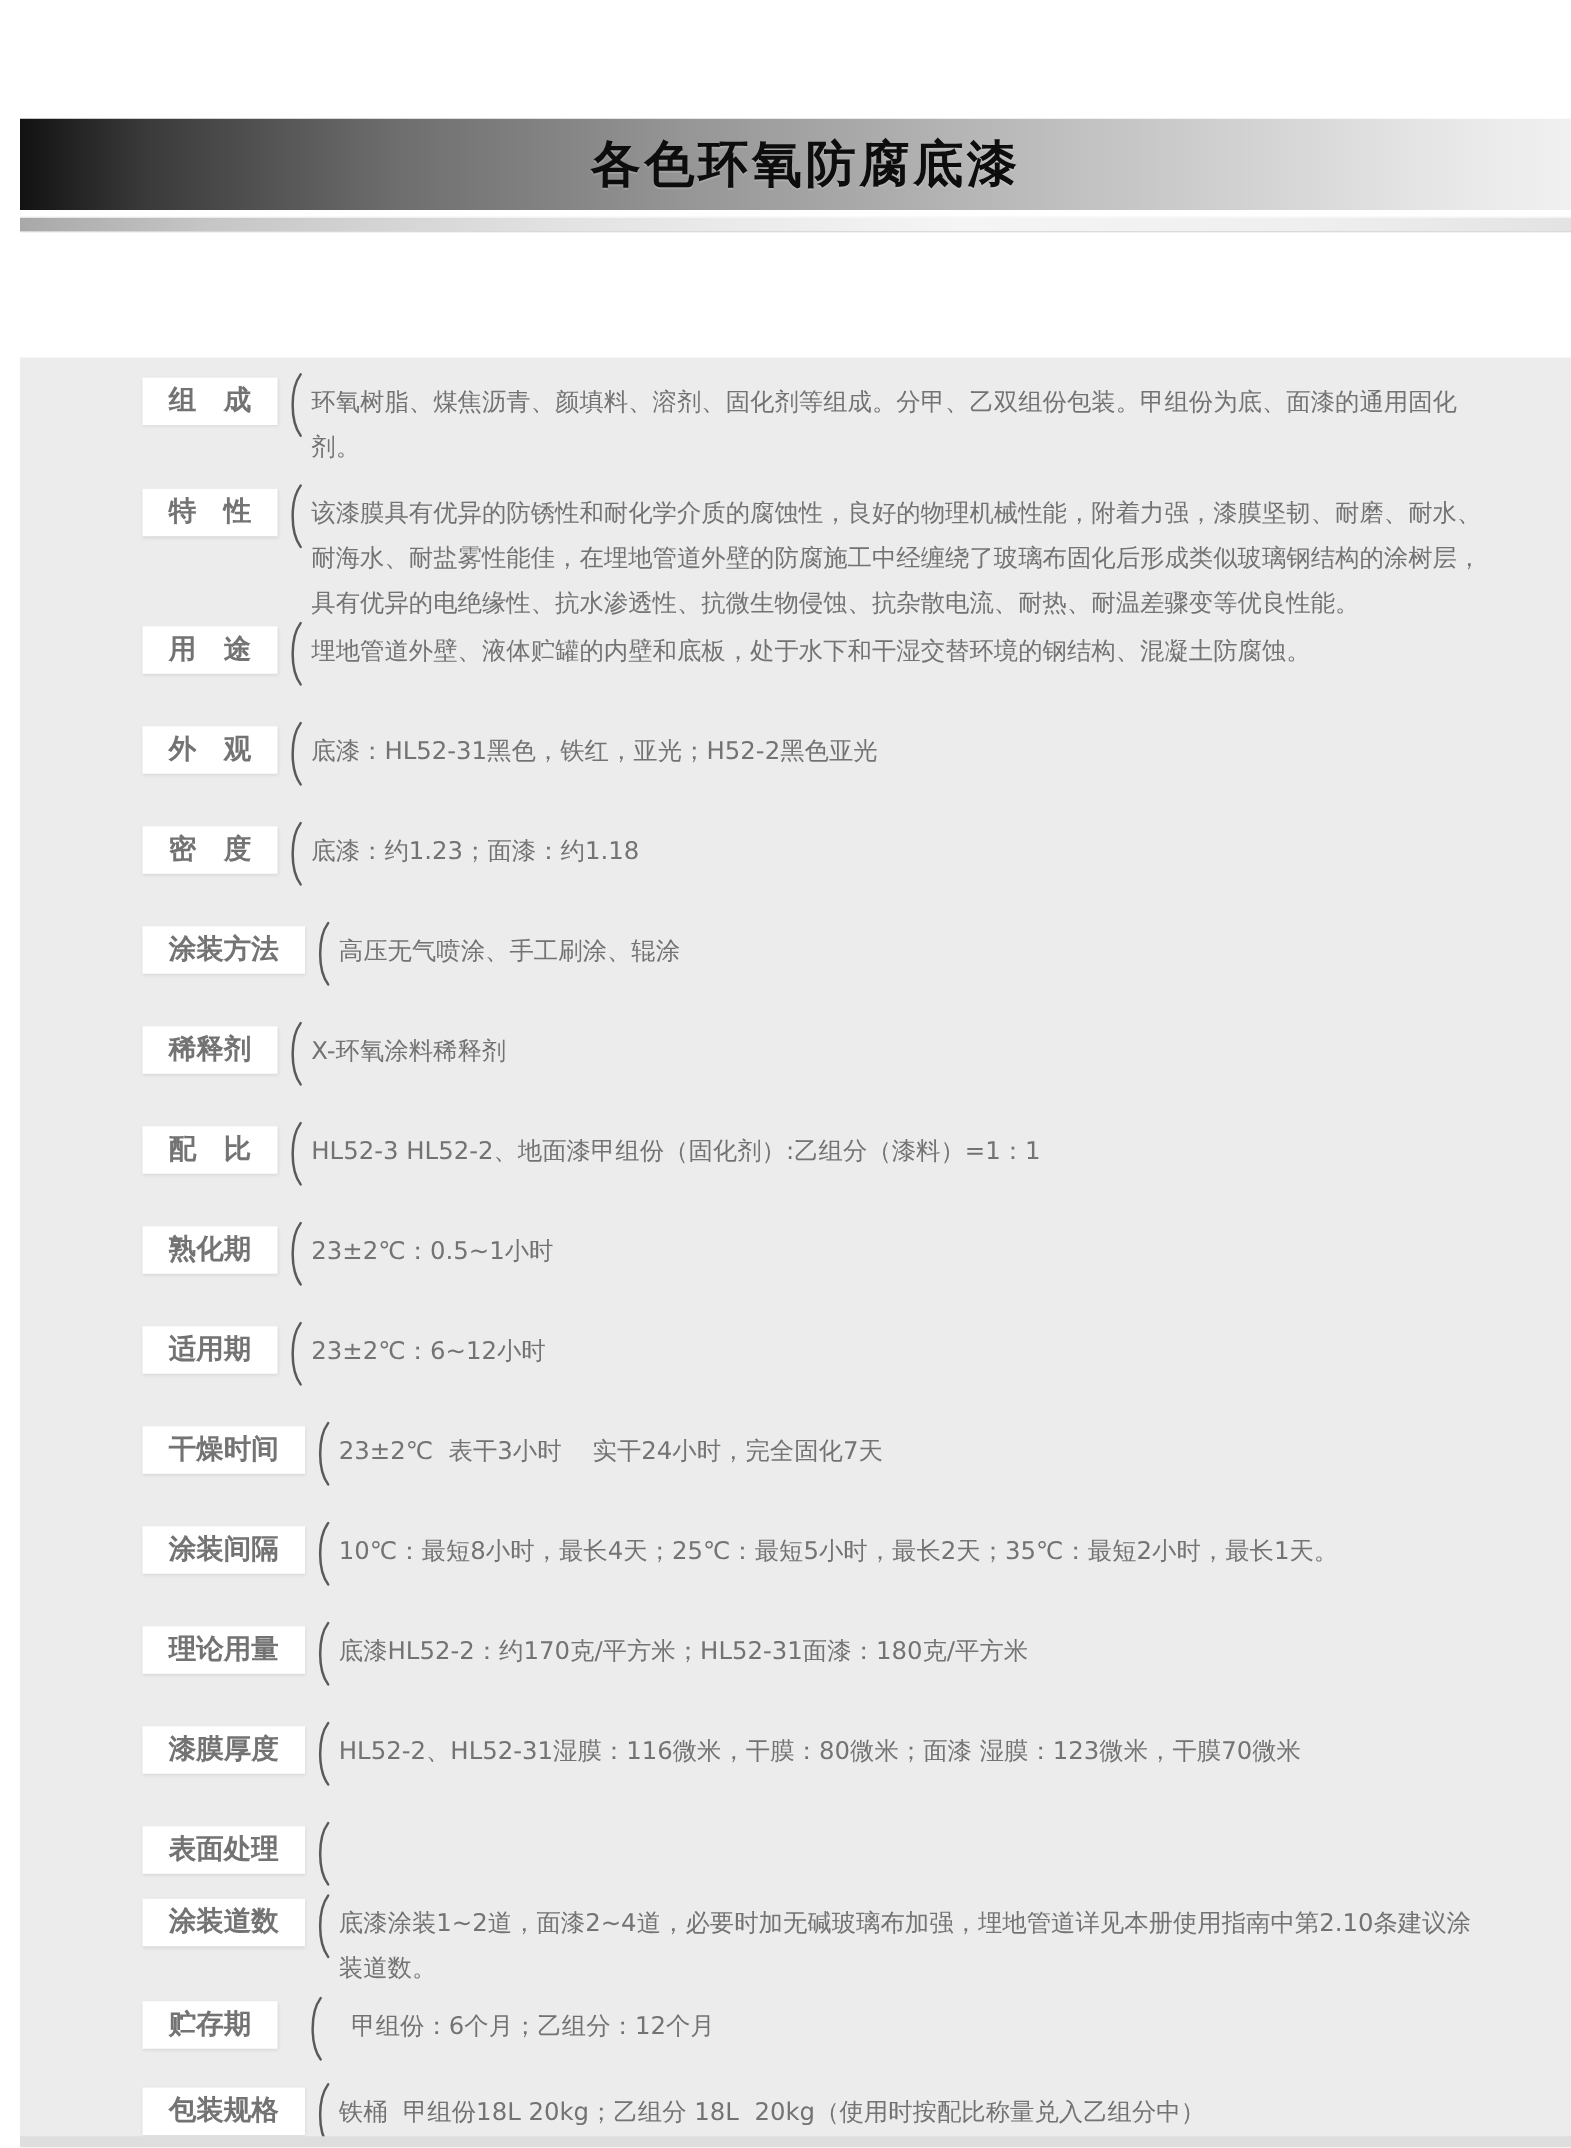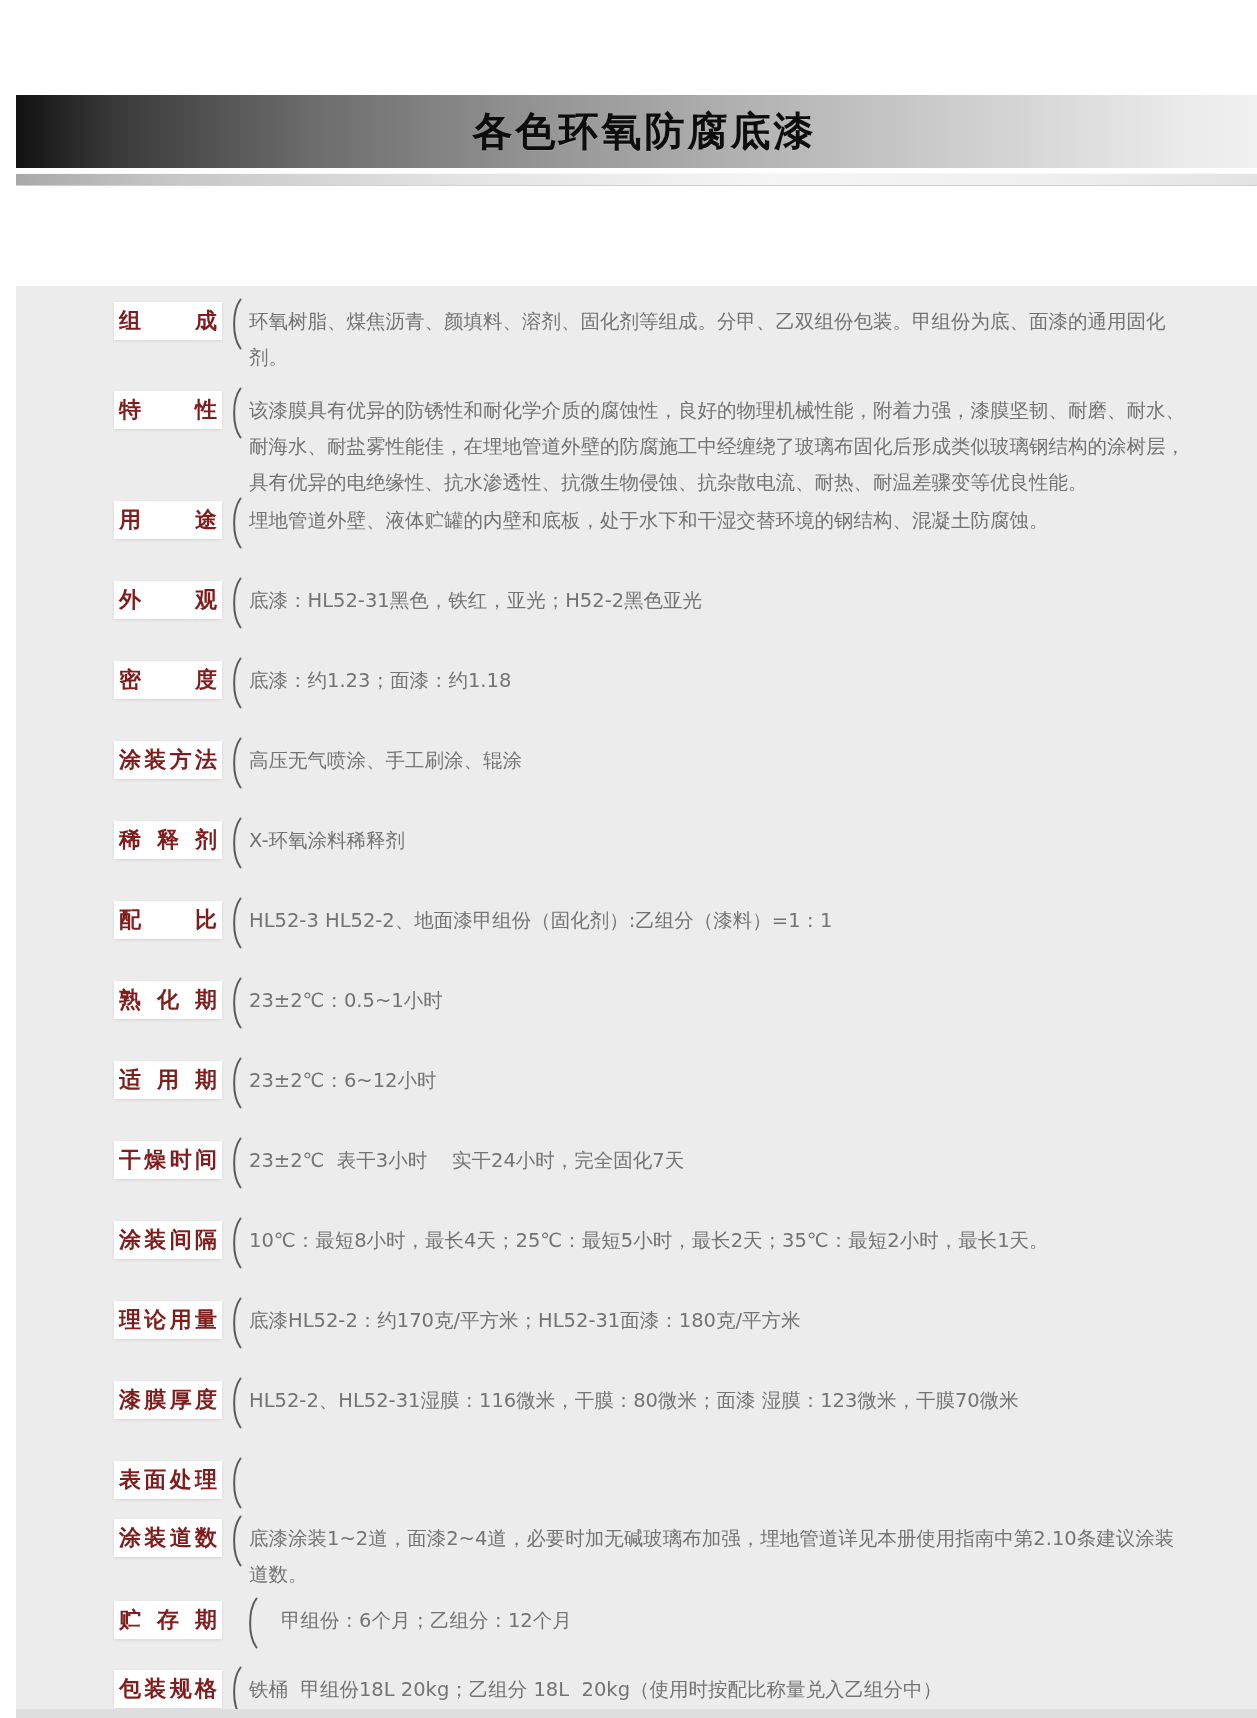--- a/index.html
+++ b/index.html
@@ -63,22 +63,22 @@
   .spec-row.mt21 { margin-top: 21px; }
   .row-label {
     flex: 0 0 108px;
     height: 38px;
     line-height: 38px;
     background: #ffffff;
     border-radius: 0;
     box-shadow: 0 1px 3px rgba(0,0,0,0.10);
     font-size: 22px;
     font-weight: bold;
-    color: #7f1d1d;
-    padding: 0 5px;
+    color: #737373;
+    padding: 0 21px;
     text-align: justify;
     text-align-last: justify;
     white-space: nowrap;
   }
   .bracket {
     flex: 0 0 16px;
     margin: -4px 6px 0 5px;
   }
   .row-value {
     flex: 1 1 auto;

